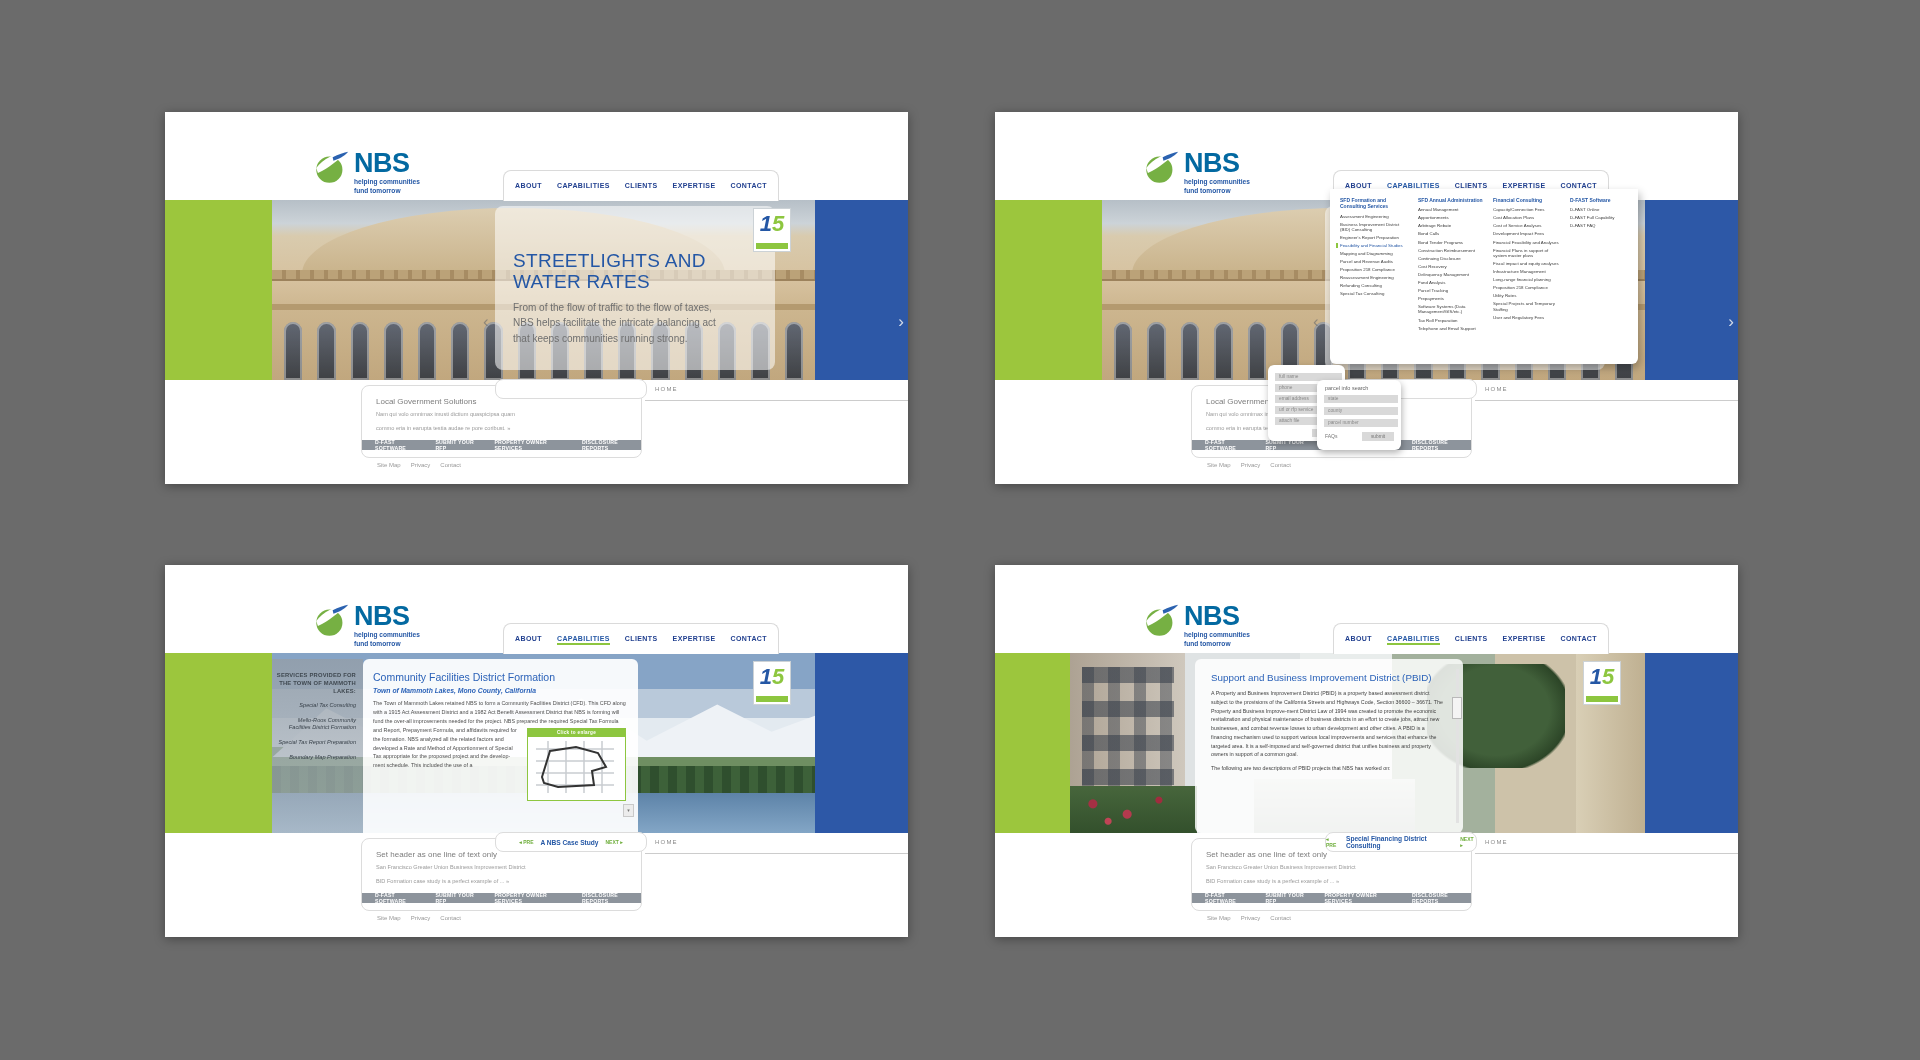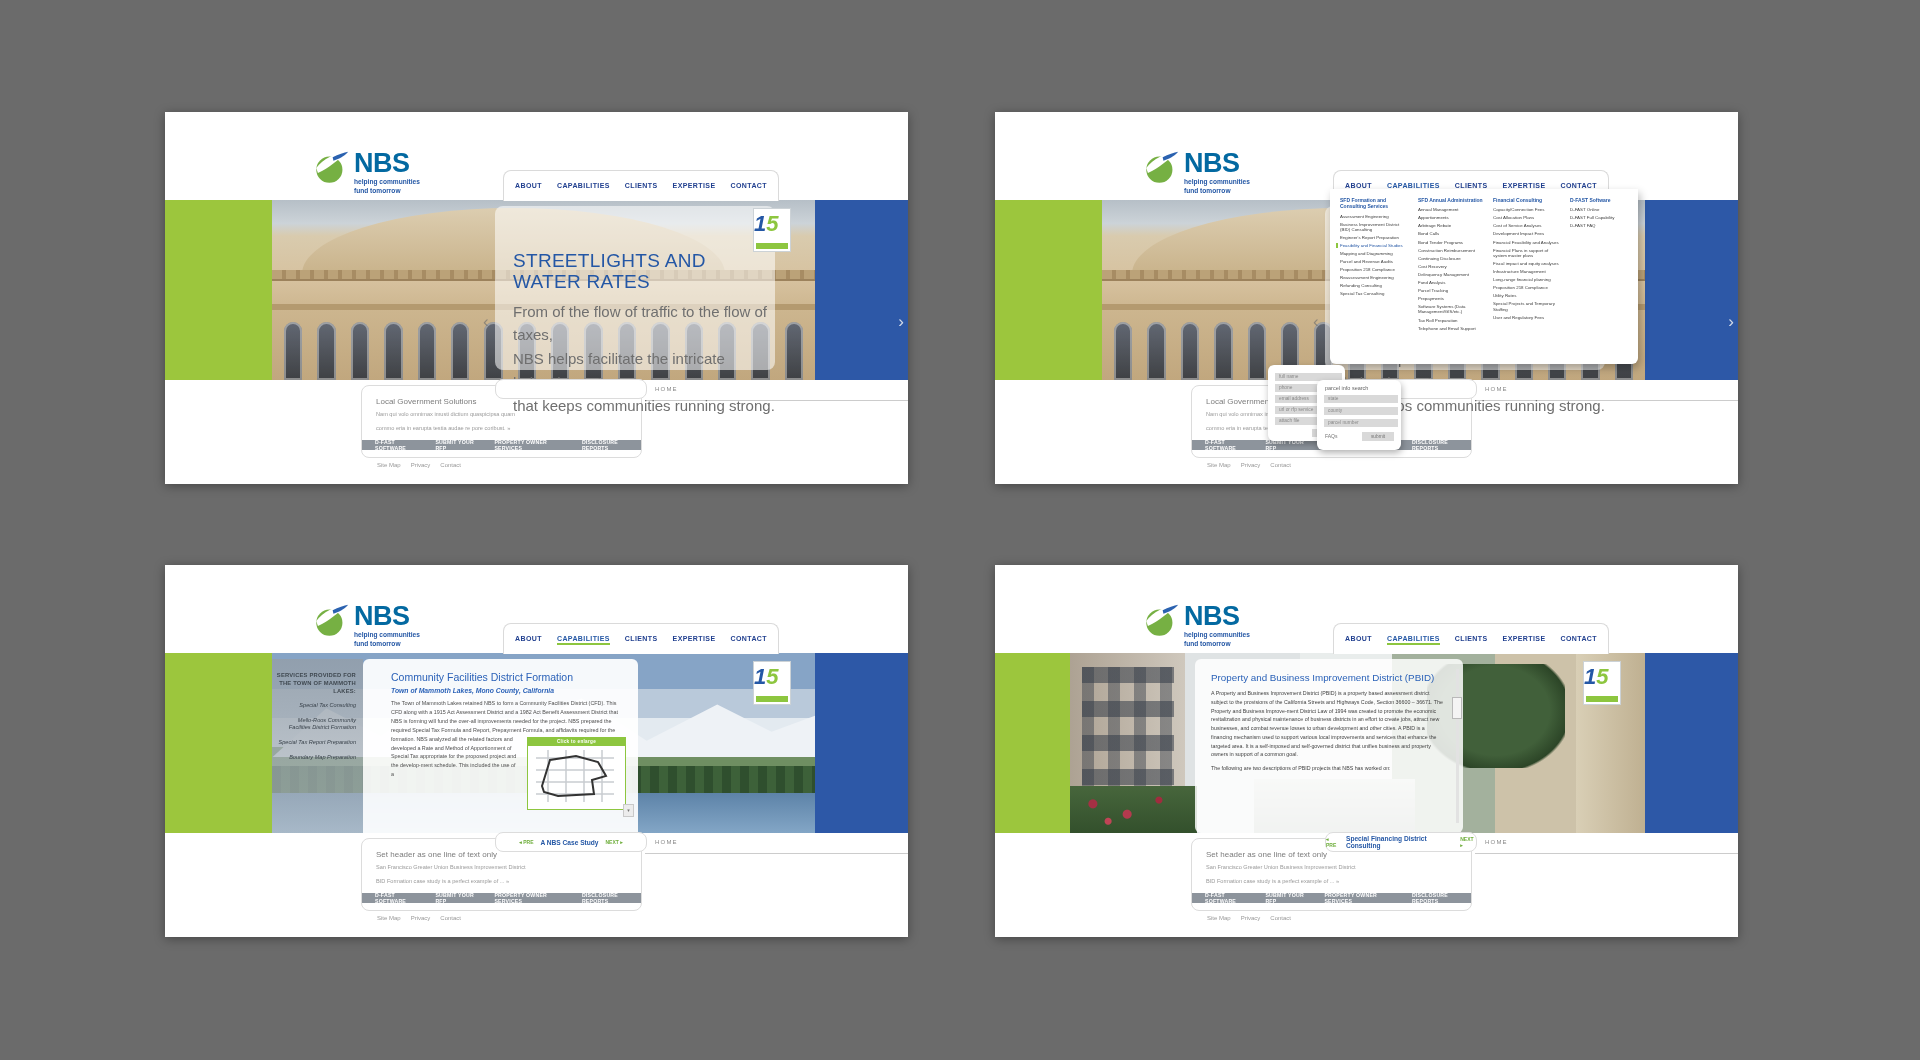--- a/index.html
+++ b/index.html
@@ -43,25 +43,25 @@
   .str-bldg-left{position:absolute;left:0;top:0;bottom:0;width:20%;background:linear-gradient(90deg,#ada293,#cfc8bd);}
   .str-wins{position:absolute;left:2%;top:8%;bottom:10%;width:16%;background:repeating-linear-gradient(180deg,rgba(52,60,72,.55) 0 16px,transparent 16px 34px),repeating-linear-gradient(90deg,rgba(52,60,72,.45) 0 12px,transparent 12px 26px);}
   .roses{position:absolute;left:0;bottom:0;width:22%;height:26%;background:radial-gradient(circle at 18% 38%,#a53044 4px,transparent 5px),radial-gradient(circle at 45% 60%,#b43a4e 4px,transparent 5px),radial-gradient(circle at 70% 30%,#a02c3e 3px,transparent 4px),radial-gradient(circle at 30% 75%,#c04456 3px,transparent 4px),linear-gradient(180deg,#47663c,#33502c);}
   .str-trees{position:absolute;right:14%;top:6%;width:24%;height:58%;background:radial-gradient(ellipse at 50% 45%,#41603a 0 55%,#2c4527 75%,transparent 78%);}
   .str-path{position:absolute;left:32%;bottom:0;width:28%;height:30%;background:linear-gradient(180deg,#d4d8d2,#a8b1a8);}
   .str-bldg-right{position:absolute;right:0;top:0;bottom:0;width:12%;background:linear-gradient(90deg,#d9cfb6,#bfb091);}
 
   
   .glass{position:absolute;left:330px;top:6px;width:280px;height:164px;background:rgba(255,255,255,.55);border-radius:8px;z-index:1;}
   .glass-title{margin:44px 0 0 18px;font-size:19px;color:#2457a5;line-height:1.12;letter-spacing:.3px;}
-  .glass-body{margin:7px 0 8px 18px;font-size:15px;color:#6f6f6f;line-height:1.58;}
+  .glass-body{margin:7px 0 8px 18px;font-size:10px;color:#6f6f6f;line-height:1.58;}
   .glass-body span{display:block;}
   .arr{position:absolute;font-size:17px;color:rgba(110,110,110,.65);top:112px;z-index:1;cursor:pointer;}
   .arr-l{left:318px;} .arr-r{right:4px;color:rgba(230,233,238,.9);}
-  .badge{position:absolute;left:588px;top:8px;width:36px;height:42px;background:#fff;border:1px solid #ccd2d6;z-index:2;}
+  .badge{position:absolute;left:588px;top:8px;width:36px;height:42px;background:#fff;border:1px solid #ccd2d6;z-index:2;text-align:center;}
   .badge .num{font-size:22px;font-weight:bold;font-style:italic;line-height:30px;}
   .badge .b1{color:#2457a5;} .badge .b5{color:#8dc63f;}
   .badge .bstrip{position:absolute;left:2px;right:2px;bottom:2px;height:6px;background:#8dc63f;}
 
   
   .home-strip{position:absolute;left:480px;top:270px;width:255px;height:14px;border-bottom:1px solid #ccc;font-size:6px;color:#8a8a8a;letter-spacing:1.2px;padding:4px 0 0 10px;}
   .card{position:absolute;left:196px;top:273px;width:279px;height:71px;background:#fff;border:1px solid #dcdcdc;border-radius:8px;overflow:hidden;}
   .pagtab{position:absolute;left:330px;top:267px;width:150px;height:18px;background:#fff;border:1px solid #dcdcdc;border-radius:8px;z-index:2;display:flex;align-items:center;justify-content:center;gap:7px;}
   .pag-ends{font-size:5px;font-weight:bold;color:#6fae3c;cursor:pointer;}
   .pag-label{font-size:6.6px;font-weight:bold;color:#2457a5;cursor:pointer;}
@@ -89,21 +89,21 @@
   .pf-title{position:absolute;left:8px;top:5px;font-size:5.5px;color:#666;}
   .btn{position:absolute;background:#d9d9d9;font-size:4.8px;color:#777;text-align:center;cursor:pointer;}
   .q-submit{right:7px;top:64px;width:26px;height:8px;line-height:8px;}
   .p-submit{right:7px;top:52px;width:32px;height:9px;line-height:9px;}
   .p-faq{position:absolute;left:8px;top:53px;font-size:5px;color:#777;cursor:pointer;}
 
   
   .sidebar{position:absolute;left:107px;top:6px;width:91px;height:174px;background:linear-gradient(180deg,rgba(148,158,168,.82),rgba(186,194,201,.66));text-align:right;box-sizing:border-box;padding:12px 7px 0 4px;z-index:1;}
   .sb-h{font-size:5.8px;font-weight:bold;color:#3f4850;line-height:1.4;letter-spacing:.2px;}
   .sb-i{margin-top:7px;font-size:5.6px;font-style:italic;color:#39424b;line-height:1.35;cursor:pointer;}
-  .cpanel{position:absolute;left:198px;top:6px;width:275px;height:174px;background:rgba(255,255,255,.93);border-radius:6px 6px 0 0;z-index:1;box-sizing:border-box;padding:12px 12px 0 28px;}
+  .cpanel{position:absolute;left:198px;top:6px;width:275px;height:174px;background:rgba(255,255,255,.93);border-radius:6px 6px 0 0;z-index:1;box-sizing:border-box;padding:12px 12px 0 10px;}
   .cp-title{font-size:10.5px;color:#2b62b8;}
   .cp-sub{margin-top:4px;font-size:6.8px;font-weight:bold;font-style:italic;color:#2b62b8;}
   .cp-body{margin-top:5px;font-size:5.4px;color:#4f4f4f;line-height:1.65;}
   .fig{float:right;width:97px;margin:2px 0 2px 7px;border:1.5px solid #8dc63f;background:#fff;cursor:pointer;}
   .figcap{height:8px;background:#8dc63f;color:#fff;font-size:4.6px;font-weight:bold;text-align:center;line-height:8px;letter-spacing:.3px;}
   .scrollbox{position:absolute;right:4px;bottom:16px;width:9px;height:11px;background:#ececec;border:1px solid #c9c9c9;font-size:5px;color:#777;text-align:center;line-height:10px;cursor:pointer;}
 
   
   .glass4{position:absolute;left:200px;top:6px;width:268px;height:174px;background:rgba(255,255,255,.84);border-radius:6px;z-index:1;box-sizing:border-box;padding:13px 16px 0 16px;}
   .g4-title{font-size:9.8px;color:#2b62b8;}
@@ -450,21 +450,21 @@
       <div class="photo street">
         <div class="str-bldg-left"></div>
           <div class="str-wins"></div>
           <div class="roses"></div>
         <div class="str-path"></div>
           <div class="str-trees"></div>
           <div class="str-bldg-right"></div>
       </div>
       <div class="hblock hblue"></div>
       <div class="glass4">
-        <div class="g4-title">Property and Business Improvement District (PBID)</div>
+        <div class="g4-title">Support and Business Improvement District (PBID)</div>
         <div class="g4-body">A Property and Business Improvement District (PBID) is a property based assessment district subject to the provisions of the California Streets and Highways Code, Section 36600 – 36671. The Property and Business Improve-ment District Law of 1994 was created to promote the economic revitalization and physical maintenance of business districts in an effort to create jobs, attract new businesses, and combat revenue losses to urban development and other cities. A PBID is a financing mechanism used to support various local improvements and services that enhance the targeted area. It is a self-imposed and self-governed district that unifies business and property owners in support of a common goal.</div>
         <div class="g4-body2">The following are two descriptions of PBID projects that NBS has worked on:</div>
         <div class="g4-track"></div>
         <div class="g4-thumb"></div>
       </div>
       <div class="badge"><span class="num"><span class="b1">1</span><span class="b5">5</span></span><div class="bstrip"></div></div>
     </div>
     <div class="pagtab">
       <span class="pag-ends">◂ PRE</span>
       <span class="pag-label">Special Financing District Consulting</span>

